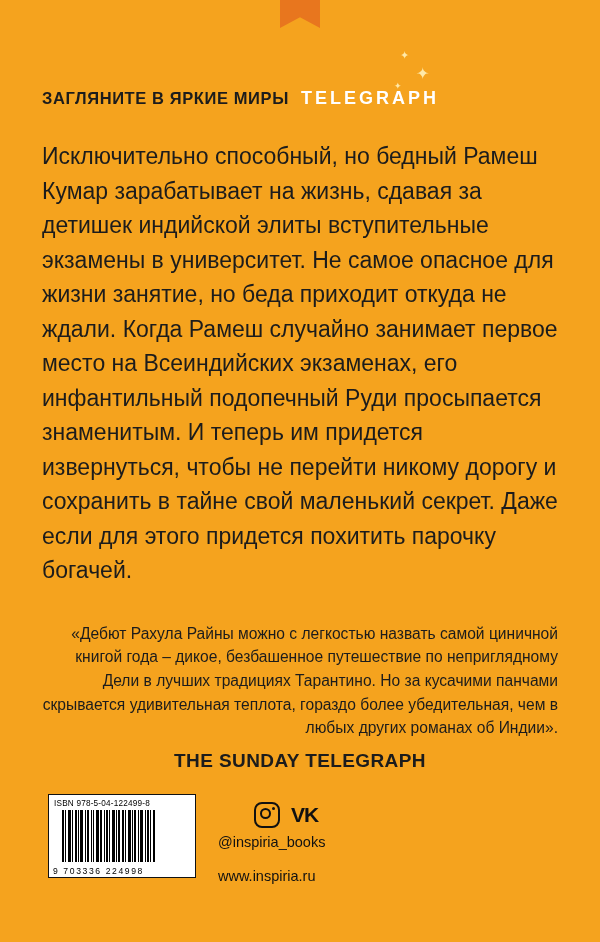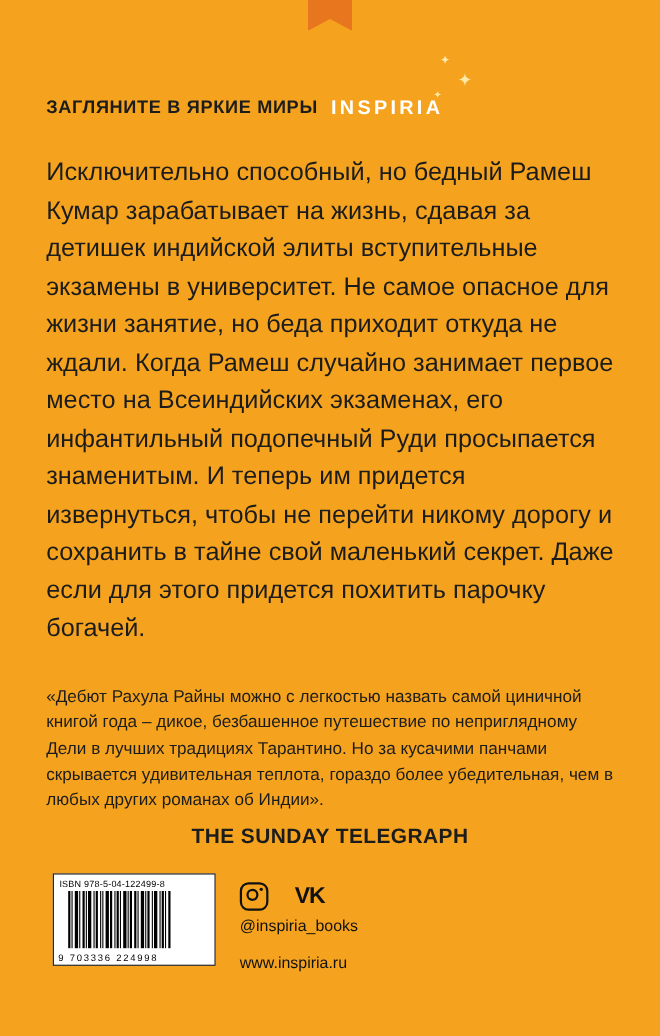--- a/index.html
+++ b/index.html
@@ -96,21 +96,21 @@
   .annotation {
     margin-top: 30px;
     font-size: 23px;
     line-height: 1.5;
     color: #1C1C1C;
   }
 
   
   .quote {
     margin-top: 34px;
-    text-align: left;
+    text-align: right;
     font-size: 15.6px;
     line-height: 1.52;
     color: #1C1C1C;
   }
   .quote-source {
     margin-top: 10px;
     text-align: center;
     font-size: 19px;
     font-weight: bold;
     letter-spacing: 0.4px;
@@ -166,21 +166,22 @@
     white-space: nowrap;
   }
 
   .socials {
     margin-left: 22px;
     padding-top: 8px;
   }
   .social-icons {
     display: flex;
     align-items: center;
-    gap: 24px;
+    gap: 11px;
+    margin-left: 36px;
   }
   .ig-icon {
     width: 26px;
     height: 26px;
     border: 2.6px solid #111;
     border-radius: 8px;
     position: relative;
     box-sizing: border-box;
   }
   .ig-icon::before {
@@ -229,21 +230,21 @@
 
   <div class="notch"></div>
 
   <div class="content">
 
     <div class="pub-row">
       <span class="sparkle sp1">✦</span>
       <span class="sparkle sp2">✦</span>
       <span class="sparkle sp3">✦</span>
       <span class="pub-tagline">ЗАГЛЯНИТЕ В ЯРКИЕ МИРЫ</span>
-      <span class="pub-brand">INSPIRIA</span>
+      <span class="pub-brand">TELEGRAPH</span>
     </div>
 
 
 
     <div class="annotation">Исключительно способный, но бедный Рамеш Кумар зарабатывает на жизнь, сдавая за детишек индийской элиты вступительные экзамены в университет. Не самое опасное для жизни занятие, но беда приходит откуда не ждали. Когда Рамеш случайно занимает первое место на Всеиндийских экзаменах, его инфантильный подопечный Руди просыпается знаменитым. И теперь им придется извернуться, чтобы не перейти никому дорогу и сохранить в тайне свой маленький секрет. Даже если для этого придется похитить парочку богачей.</div>
 
     <div class="quote">«Дебют Рахула Райны можно с легкостью назвать самой циничной книгой года – дикое, безбашенное путешествие по неприглядному Дели в лучших традициях Тарантино. Но за кусачими панчами скрывается удивительная теплота, гораздо более убедительная, чем в любых других романах об Индии».</div>
     <div class="quote-source">THE SUNDAY TELEGRAPH</div>
 
   </div>

